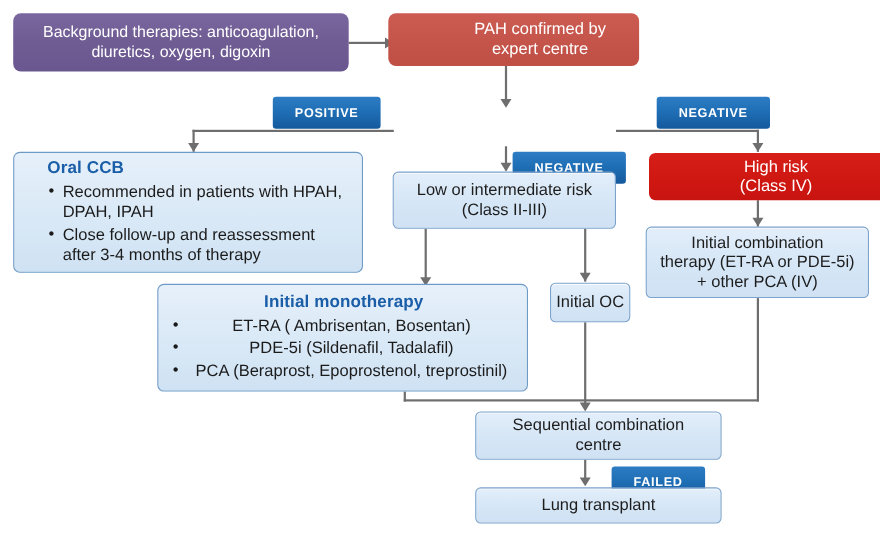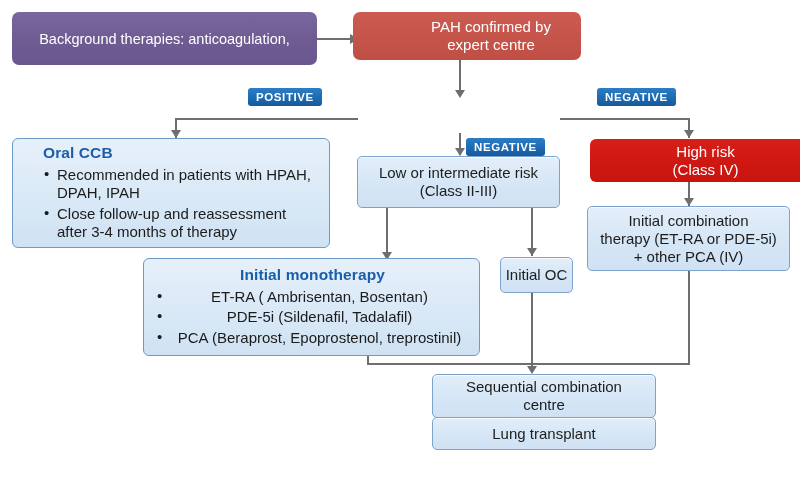--- a/index.html
+++ b/index.html
@@ -59,21 +59,21 @@
   }
   .red .txt{font-size:15px;line-height:18px;color:#fff;}
 
   
   .badge{
     position:absolute;
     background:linear-gradient(180deg,#2d7cc4 0%,#1f6fb6 45%,#15599c 100%);
     color:#ffffff;border-radius:3px;
     font-size:11.5px;font-weight:bold;letter-spacing:.6px;
     display:flex;align-items:center;justify-content:center;
-    padding:0 8px;height:18px;white-space:nowrap;
+    padding:0 20px;height:29px;white-space:nowrap;
   }
 
   
   .ln{position:absolute;background:#6e6e6e;}
   .lnv{width:2px;}
   .lnh{height:2px;}
   .arrow{position:absolute;width:0;height:0;}
   .arrow.down{border-left:5px solid transparent;border-right:5px solid transparent;border-top:8px solid #6e6e6e;}
   .arrow.right{border-top:5px solid transparent;border-bottom:5px solid transparent;border-left:8px solid #6e6e6e;}
 </style>
@@ -120,20 +120,21 @@
   <div class="ln lnv" style="left:531px;top:418px;height:22px;"></div>
   <div class="arrow down" style="left:527px;top:434px;"></div>
 
   <div class="badge" style="left:248px;top:88px;">POSITIVE</div>
   <div class="badge" style="left:466px;top:138px;">NEGATIVE</div>
   <div class="badge" style="left:597px;top:88px;">NEGATIVE</div>
   <div class="badge" style="left:556px;top:424px;">FAILED</div>
 
   <div class="node center purple" style="left:12px;top:12px;width:305px;height:53px;">
     <div class="txt">Background therapies: anticoagulation,</div>
+    <div class="txt">diuretics, oxygen, digoxin</div>
   </div>
 
   <div class="node center brick" style="left:353px;top:12px;width:228px;height:48px;">
     <div class="txt">PAH confirmed by</div>
     <div class="txt">expert centre</div>
   </div>
 
 
   <div class="node center blue" style="left:357px;top:156px;width:203px;height:52px;text-align:center;">
     <div class="txt">Low or  intermediate risk</div>
@@ -153,21 +154,21 @@
 
   <div class="node center blue" style="left:500px;top:257px;width:73px;height:36px;">
     <div class="txt">Initial OC</div>
   </div>
 
   <div class="node center blue" style="left:432px;top:374px;width:224px;height:44px;">
     <div class="txt">Sequential combination</div>
     <div class="txt">centre</div>
   </div>
 
-  <div class="node center blue" style="left:432px;top:417px;width:224px;height:33px;">
+  <div class="node center blue" style="left:432px;top:443px;width:224px;height:33px;">
     <div class="txt">Lung transplant</div>
   </div>
 
   <div class="node panel" style="left:12px;top:138px;width:318px;height:110px;padding-left:30px;">
     <div class="ptitle">Oral CCB</div>
     <ul>
       <li>Recommended in patients with HPAH, DPAH, IPAH</li>
       <li>Close follow-up and reassessment after 3-4 months of therapy</li>
     </ul>
   </div>

